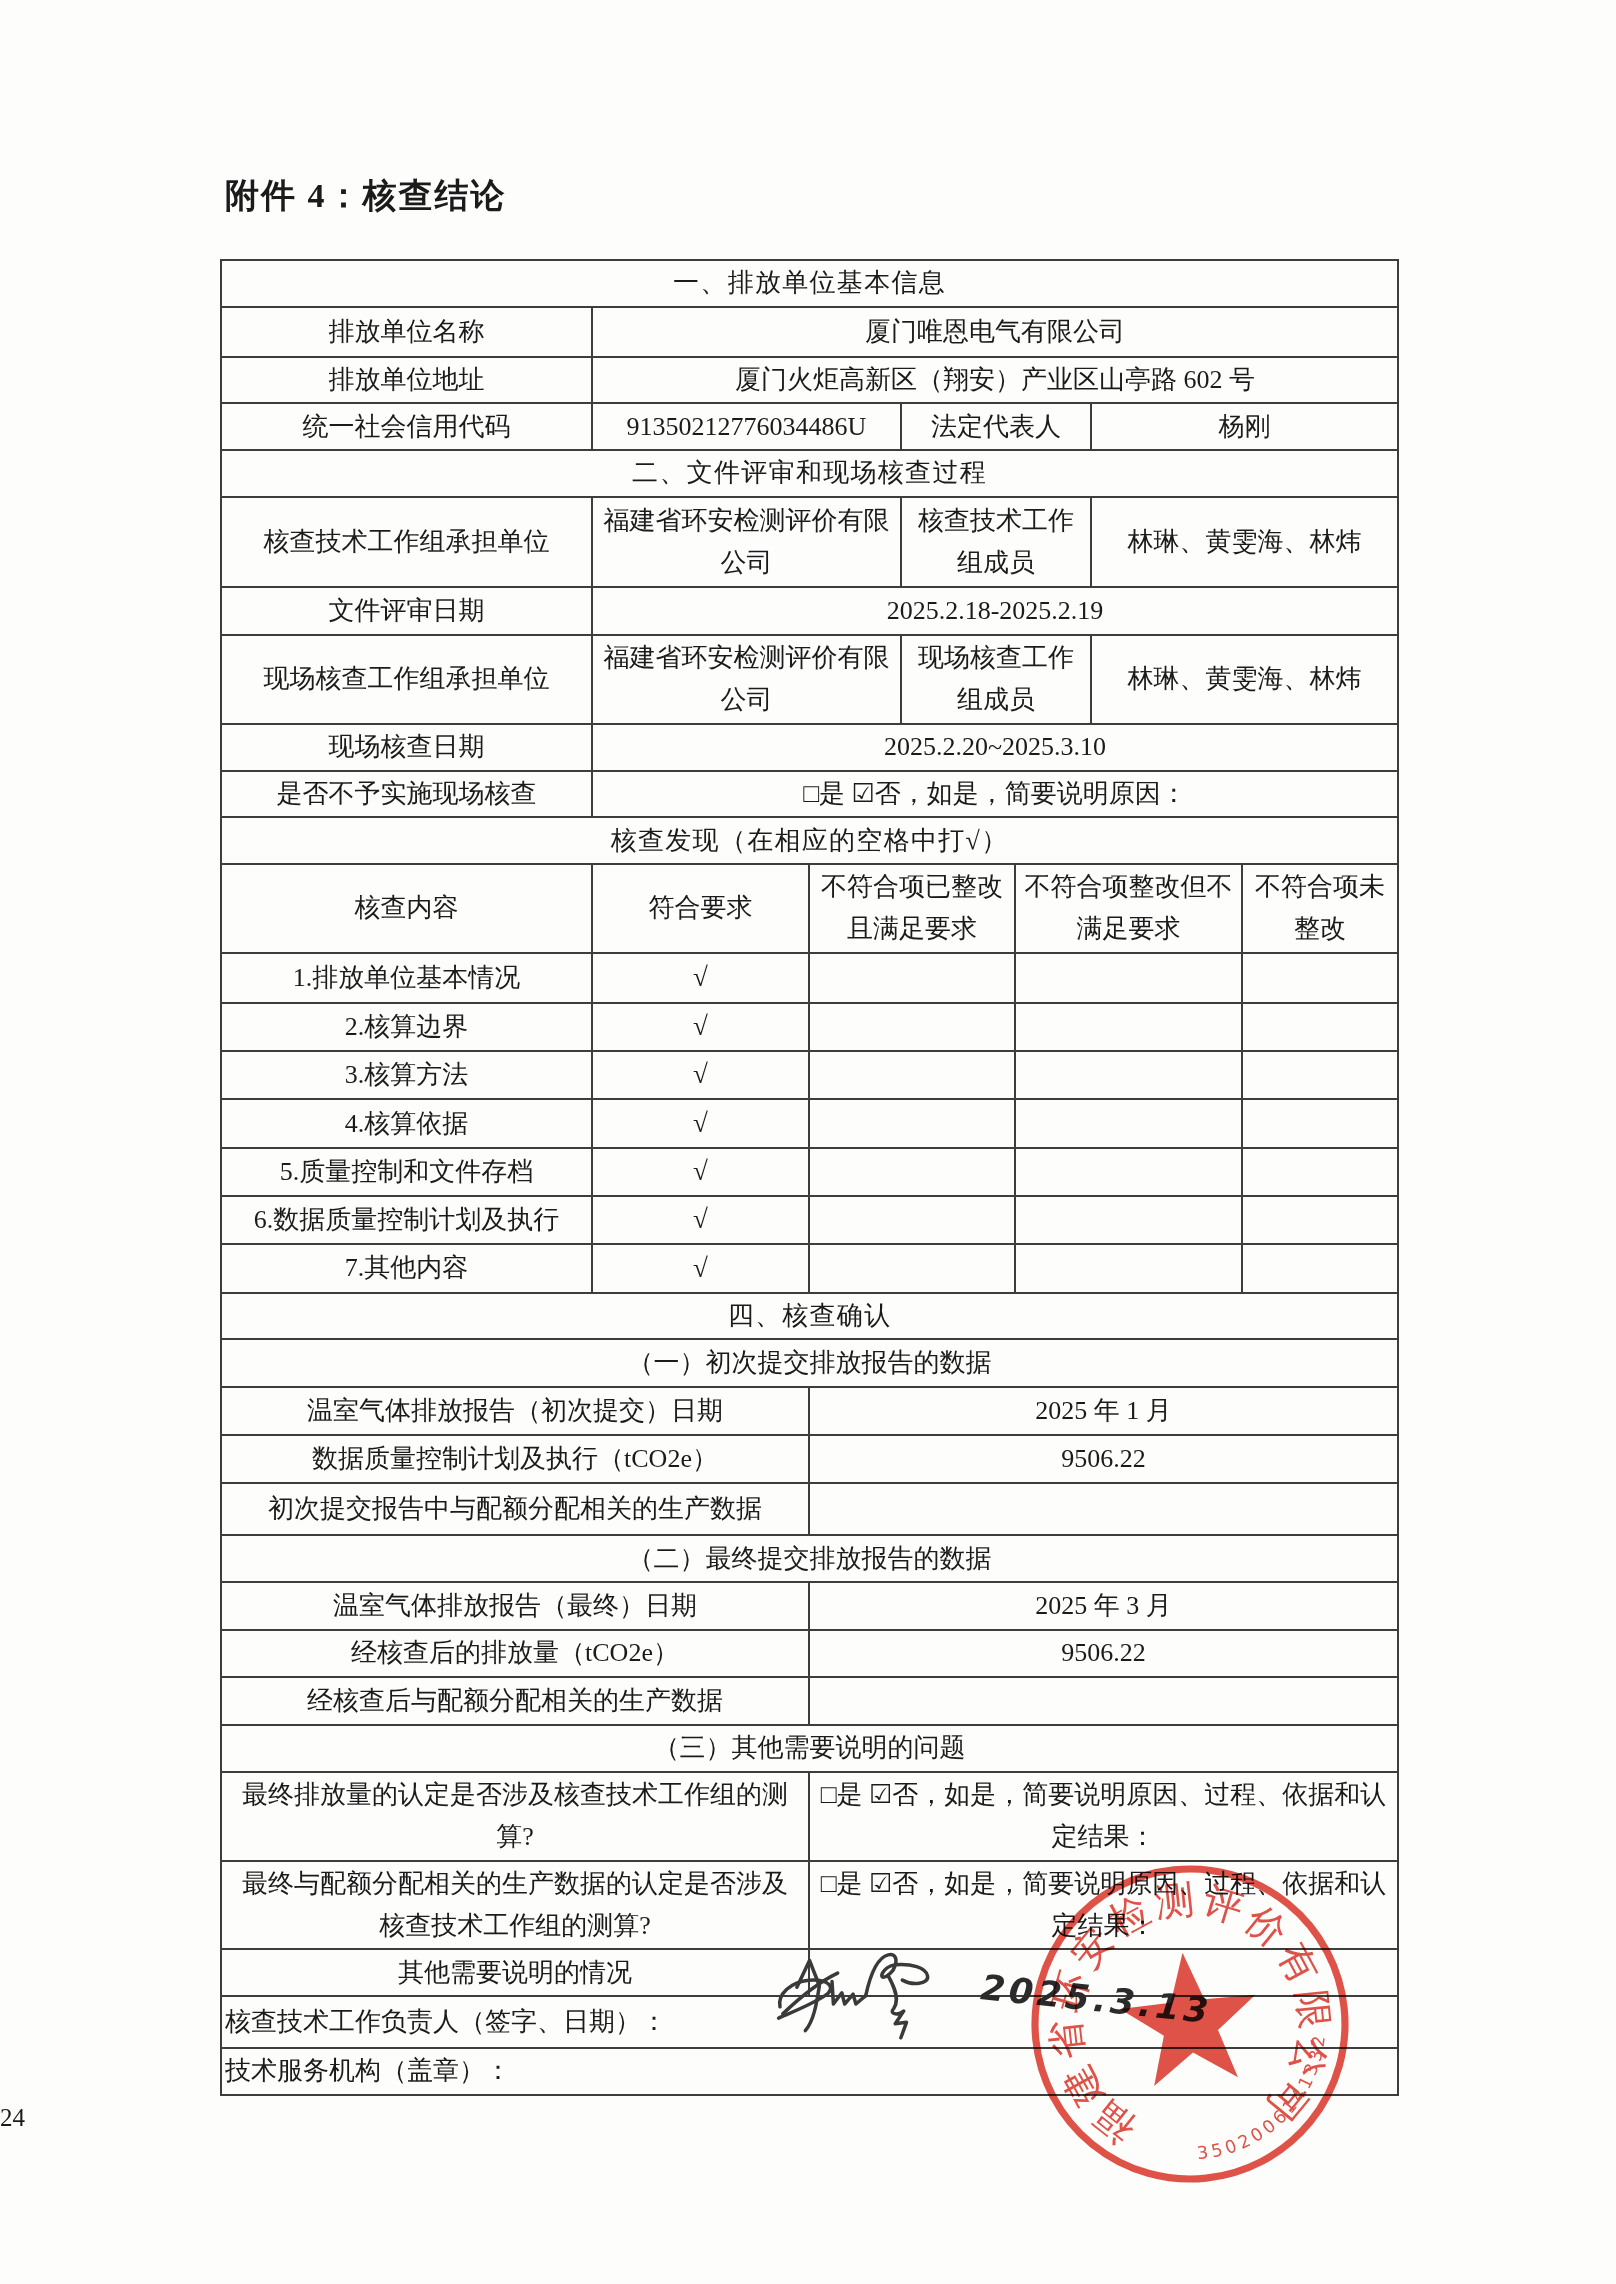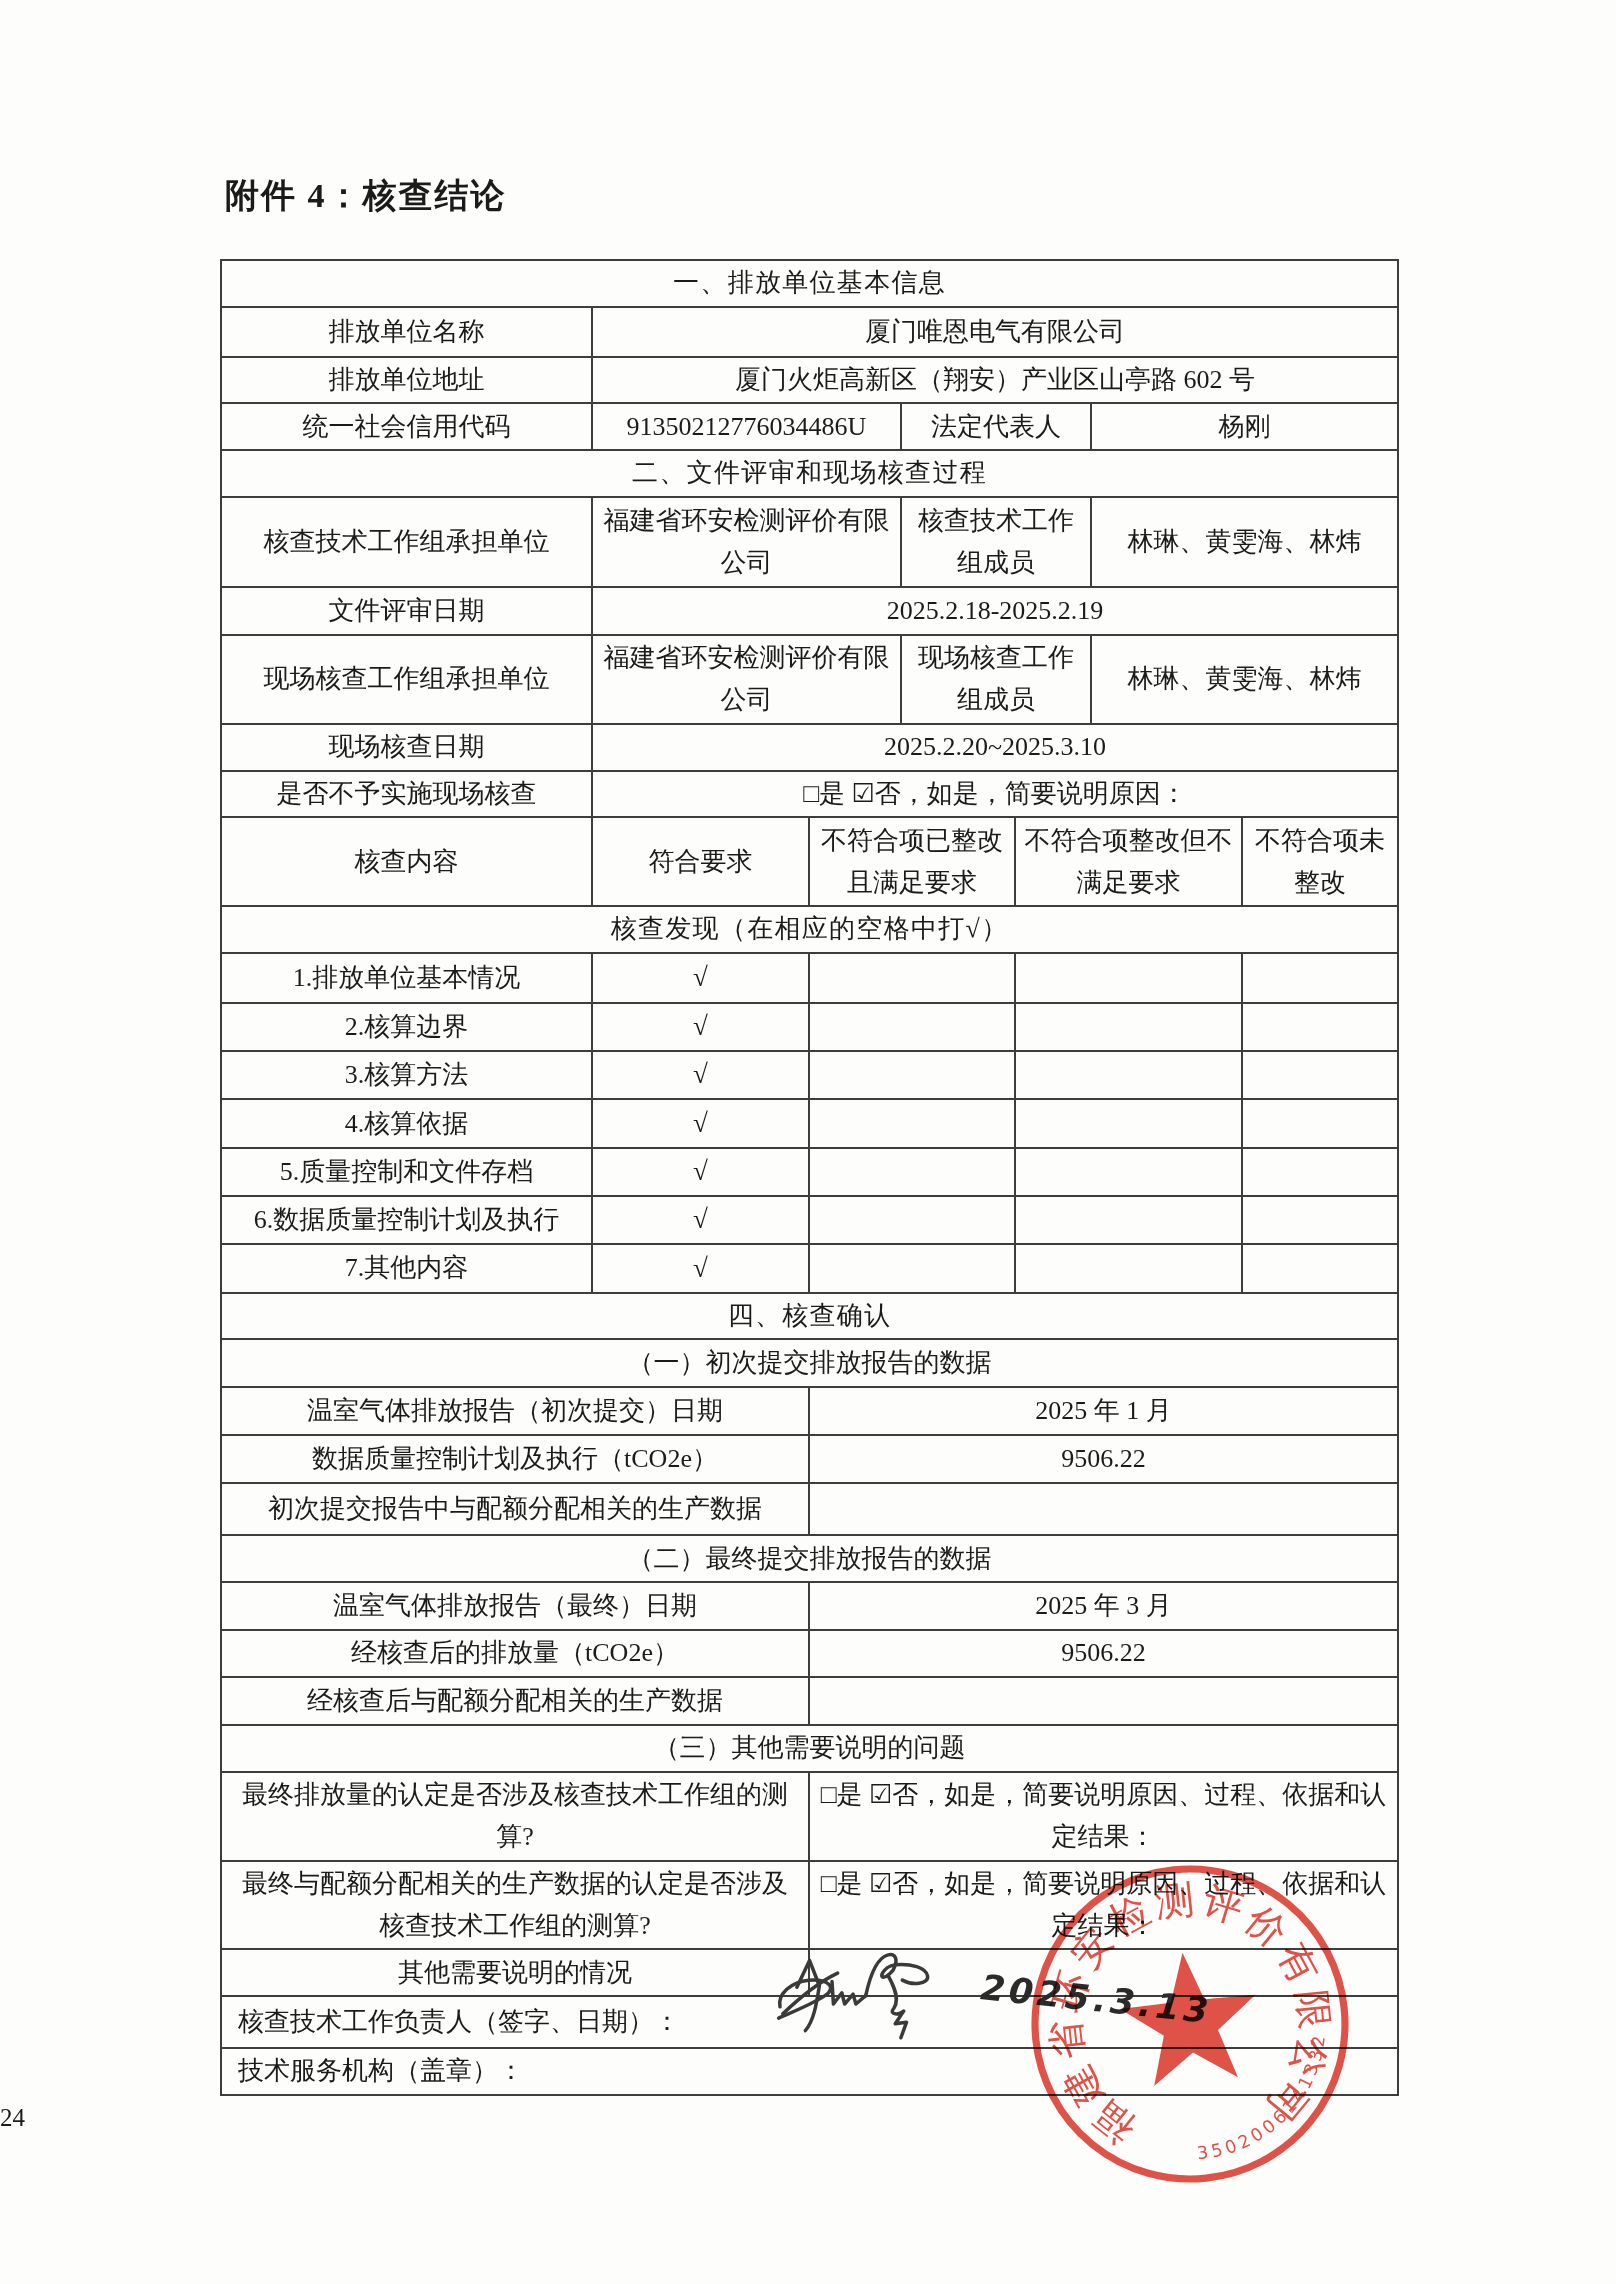--- a/index.html
+++ b/index.html
@@ -19,21 +19,21 @@
     border-collapse:collapse; table-layout:fixed;
   }
   .vt td {
     border:2px solid #3d3d3d;
     text-align:center; vertical-align:middle;
     font-size:26px; line-height:1.62;
     padding:1.3px 7.8px; overflow:hidden;
     word-break:break-all;
   }
   .vt td.sec { letter-spacing:1.3px;border-radius:15px; }
-  .vt td.left { text-align:left; padding-left:16px; }
+  .vt td.left { text-align:left; padding-left:3px; }
   .vt td.check { font-size:27px; }
   .sig-svg { position:absolute; left:770px; top:1945px; }
   .hand-date {
     position:absolute; left:981px; top:1967px;
     font-family:"DejaVu Sans",sans-serif; font-style:italic; font-weight:bold;
     font-size:35px; letter-spacing:3.9px; color:#2b2b2b;
     transform:rotate(6deg); transform-origin:left center;
     white-space:nowrap;
   }
   .stamp-svg { position:absolute; left:1022px; top:1856px; mix-blend-mode:multiply; opacity:0.88; }
@@ -97,29 +97,29 @@
         <td colspan="2">林琳、黄雯海、林炜</td>
       </tr>
       <tr style="height:46px">
         <td>现场核查日期</td>
         <td colspan="6">2025.2.20~2025.3.10</td>
       </tr>
       <tr style="height:46px">
         <td>是否不予实施现场核查</td>
         <td colspan="6">□是 ☑否，如是，简要说明原因：</td>
       </tr>
+      <tr style="height:45px">
+        <td colspan="7" class="sec">核查发现（在相应的空格中打√）</td>
+      </tr>
       <tr style="height:85px">
         <td>核查内容</td>
         <td>符合要求</td>
         <td colspan="2">不符合项已整改且满足要求</td>
         <td colspan="2">不符合项整改但不满足要求</td>
         <td>不符合项未整改</td>
-      </tr>
-      <tr style="height:45px">
-        <td colspan="7" class="sec">核查发现（在相应的空格中打√）</td>
       </tr>
       <tr style="height:50px">
         <td>1.排放单位基本情况</td>
         <td class="check">√</td>
         <td colspan="2"></td>
         <td colspan="2"></td>
         <td></td>
       </tr>
       <tr style="height:47px">
         <td>2.核算边界</td>

